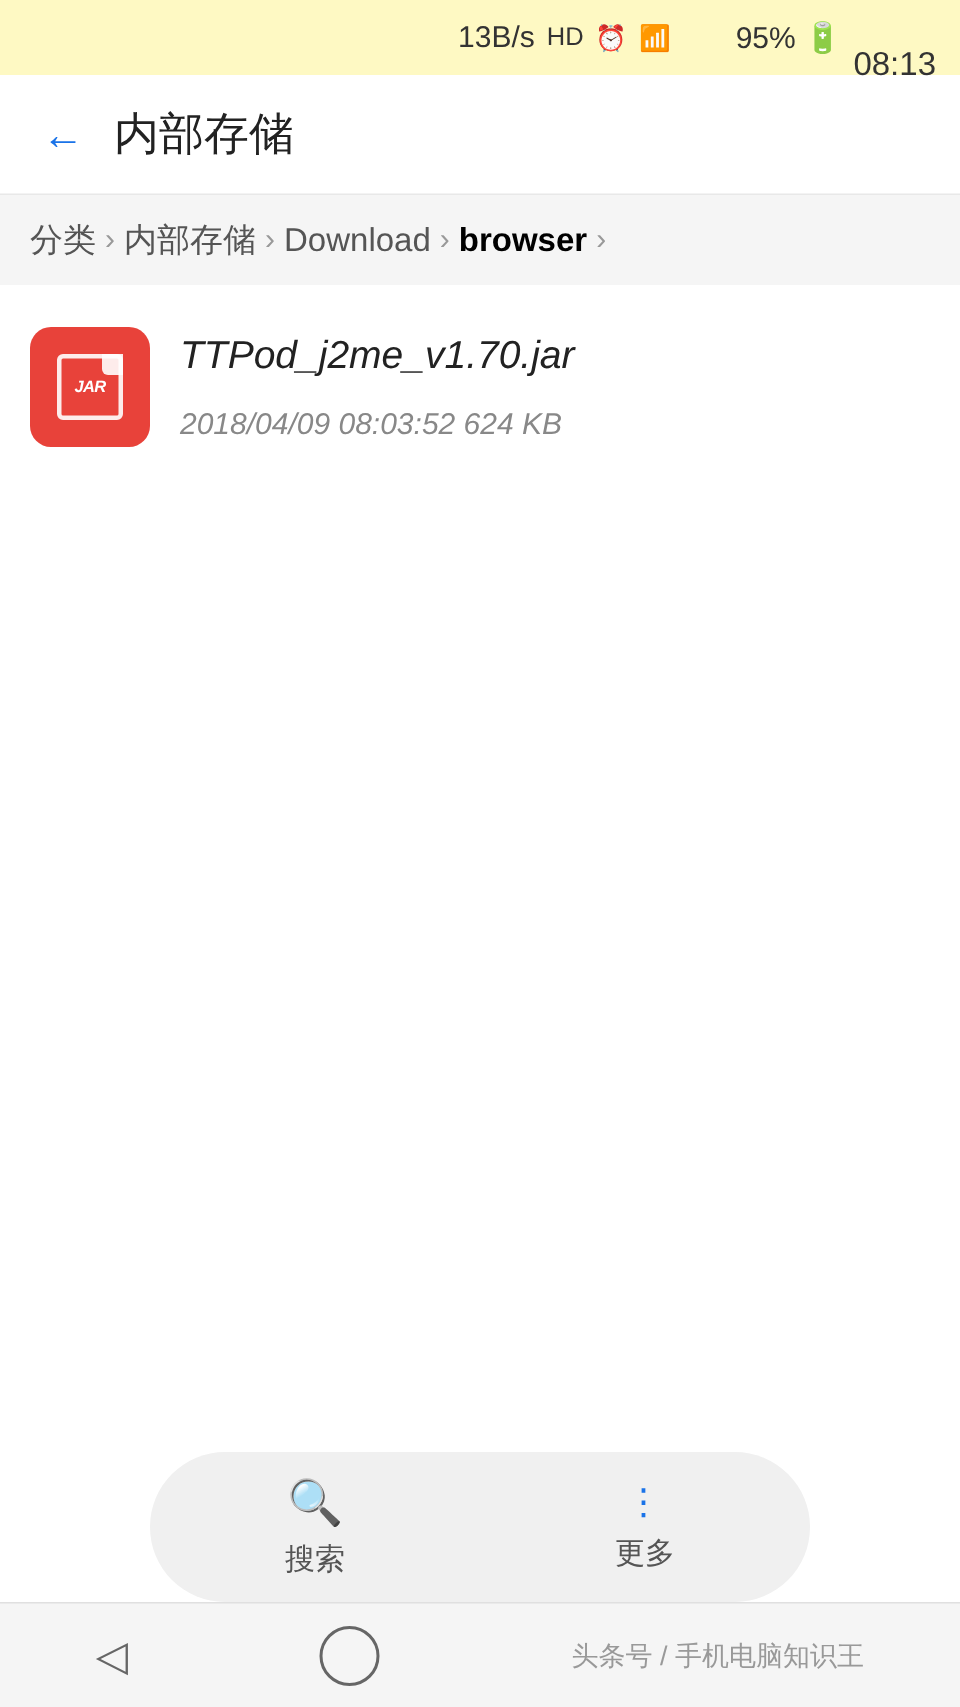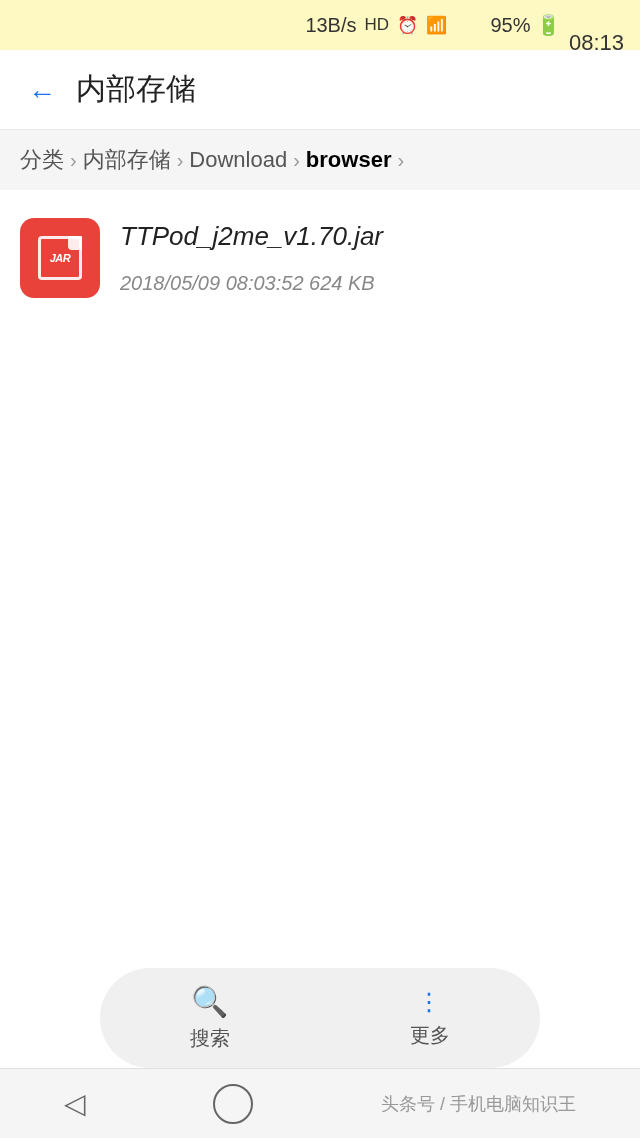--- a/index.html
+++ b/index.html
@@ -260,21 +260,21 @@
 
 <div class="file-list">
   <div class="file-item">
     <div class="file-icon">
       <div class="file-icon-inner">
         <span class="file-icon-text">JAR</span>
       </div>
     </div>
     <div class="file-info">
       <div class="file-name">TTPod_j2me_v1.70.jar</div>
-      <div class="file-meta">2018/05/09 08:03:52 624 KB</div>
+      <div class="file-meta">2018/04/09 08:03:52 624 KB</div>
     </div>
   </div>
 </div>
 
 <div class="bottom-bar">
   <div class="bottom-btn">
     <span class="bottom-btn-icon search">🔍</span>
     <span class="bottom-btn-label">搜索</span>
   </div>
   <div class="bottom-btn">

